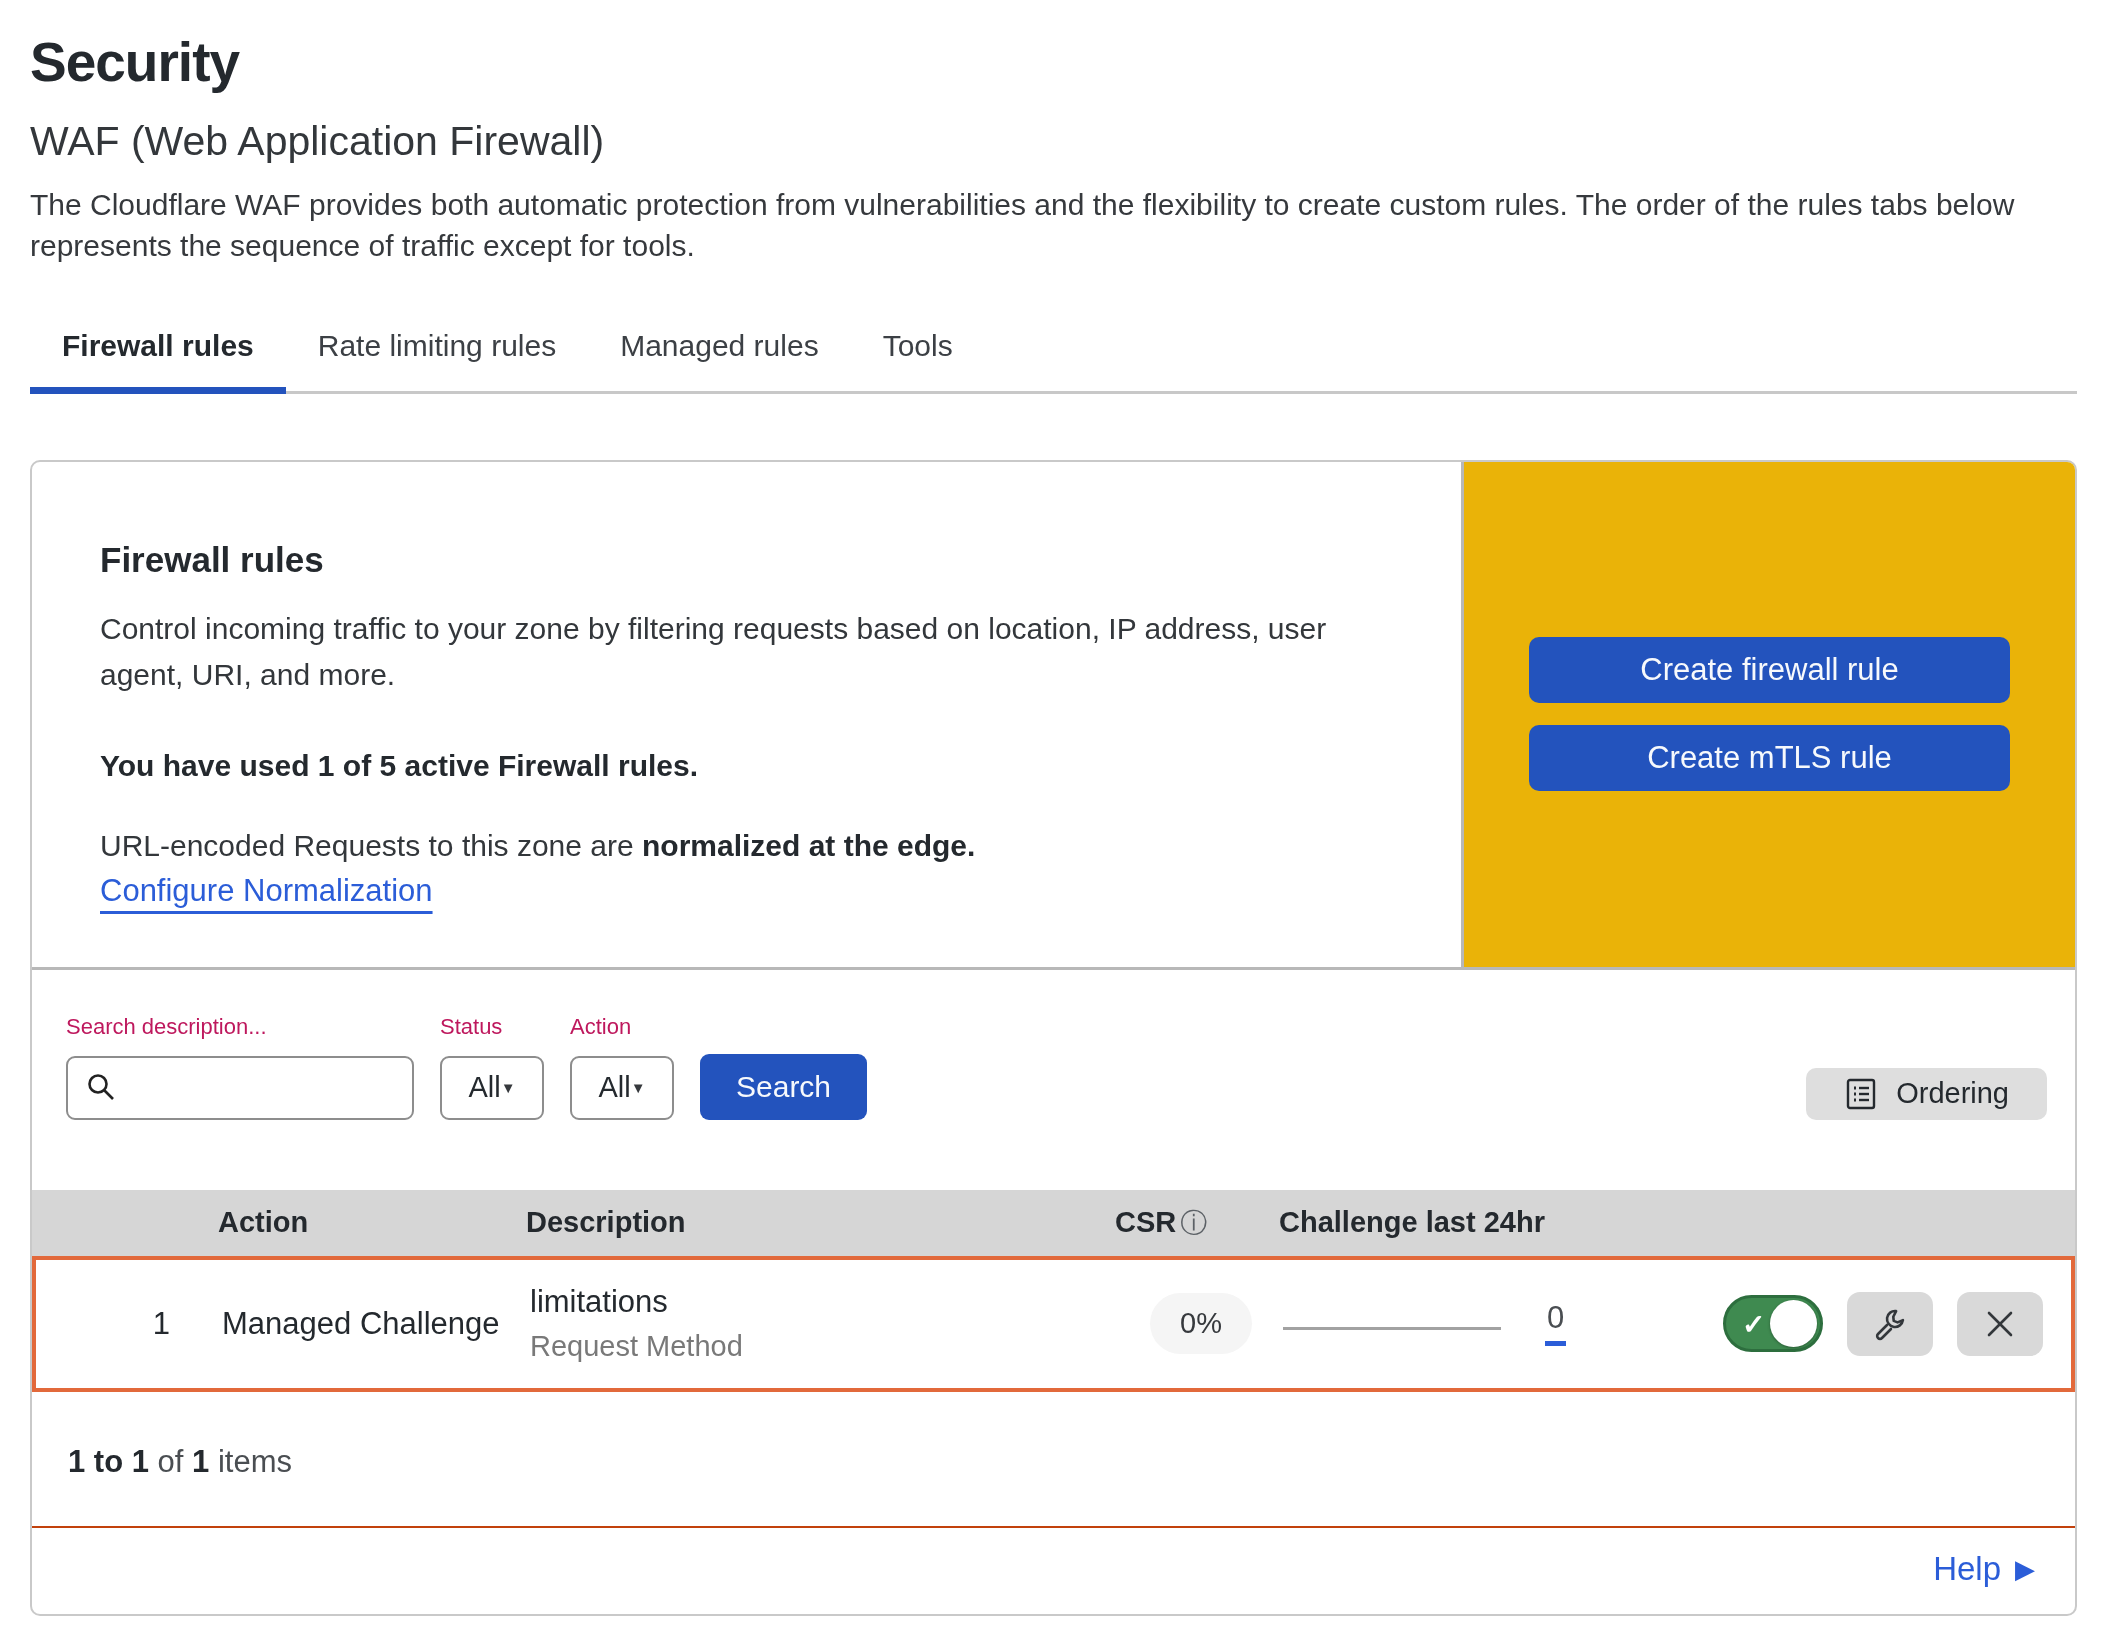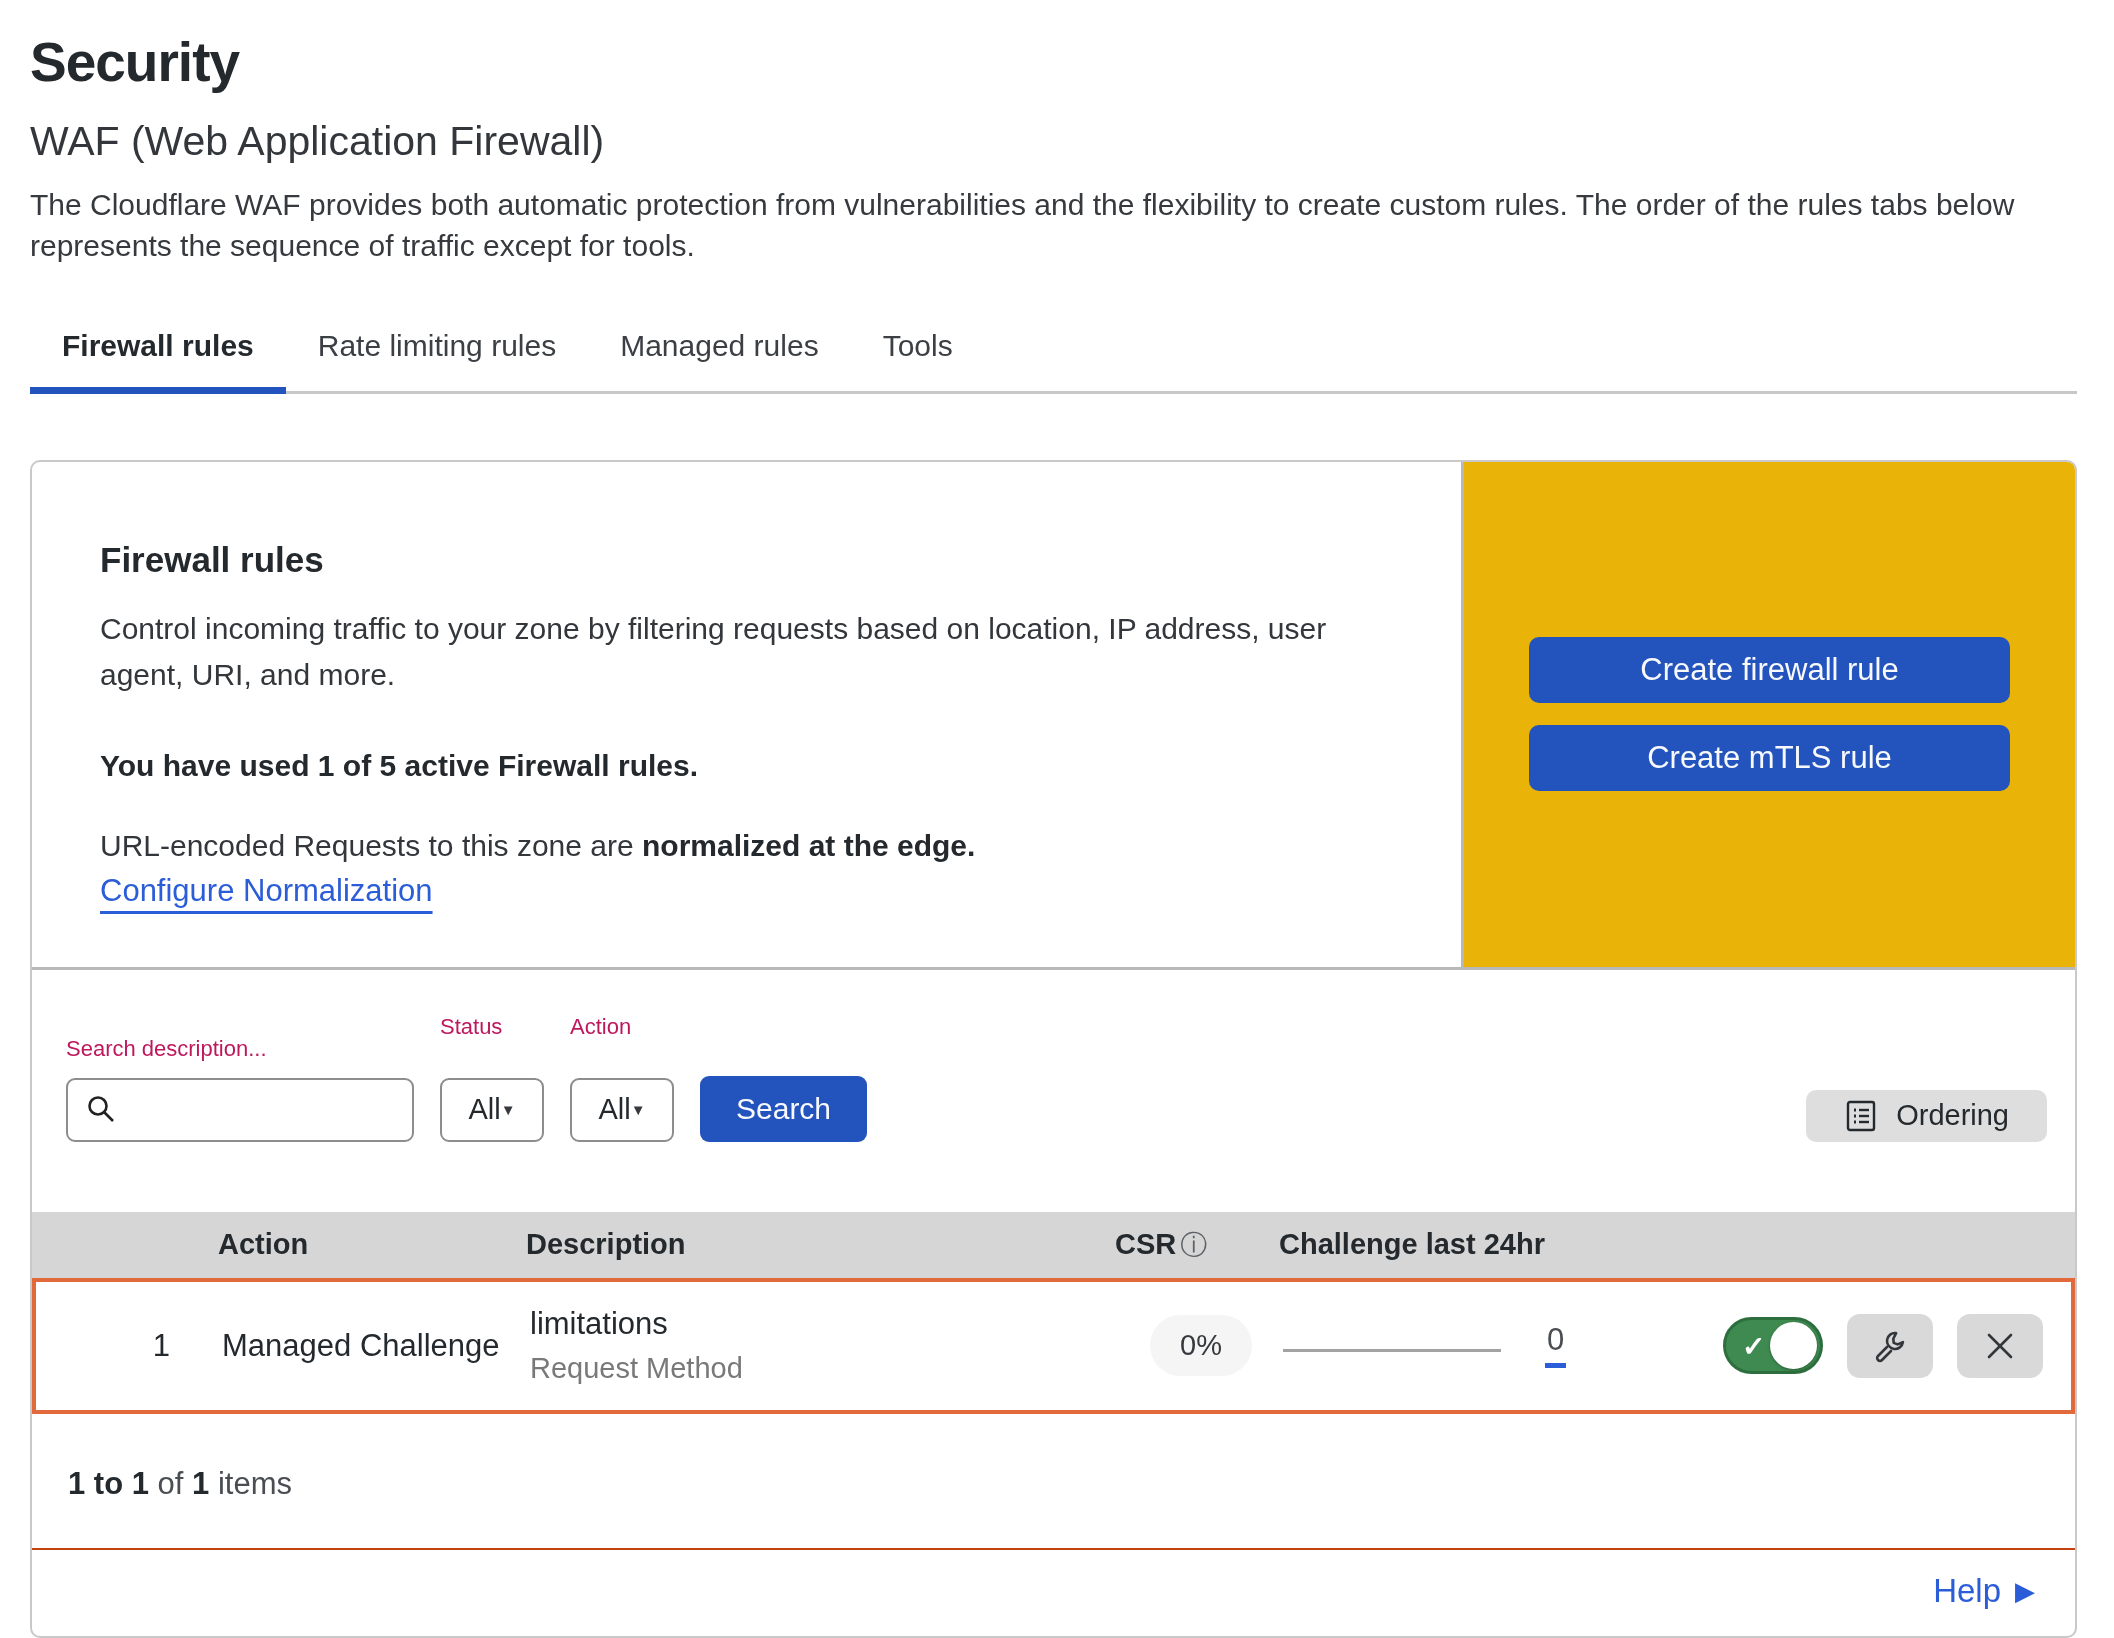--- a/index.html
+++ b/index.html
@@ -53,21 +53,21 @@
   .fcol { display:flex; flex-direction:column; gap:16px; }
   .flabel { font-size:22px; color:#be185d; }
   .search-wrap { position:relative; }
   .search-input {
     width:348px; height:64px; border:2px solid #8d8d8d; border-radius:9px; background:#fff;
     padding:0 14px 0 62px; font-size:28px; font-family:inherit; color:#24292e; outline:none;
   }
   .search-glyph { position:absolute; left:20px; top:16px; width:30px; height:30px; }
   .select {
     width:104px; height:64px; border:2px solid #8d8d8d; border-radius:9px; background:#fff;
-    display:flex; align-items:center; justify-content:center; font-size:29px; color:#24292e; cursor:pointer;margin-top:22px;
+    display:flex; align-items:center; justify-content:center; font-size:29px; color:#24292e; cursor:pointer;
   }
   .caret { font-size:15px; color:#36393d; }
   .btn-search {
     height:66px; padding:0 36px; background:#2353bd; color:#f7f9fc; border:none; border-radius:9px;
     font-family:inherit; font-size:30px; cursor:pointer;
   }
   .btn-ordering {
     margin-left:auto; height:52px; padding:0 38px; background:#dedede; color:#24292e; border:none; border-radius:10px;
     font-family:inherit; font-size:29px; display:flex; align-items:center; gap:18px; cursor:pointer;
   }

